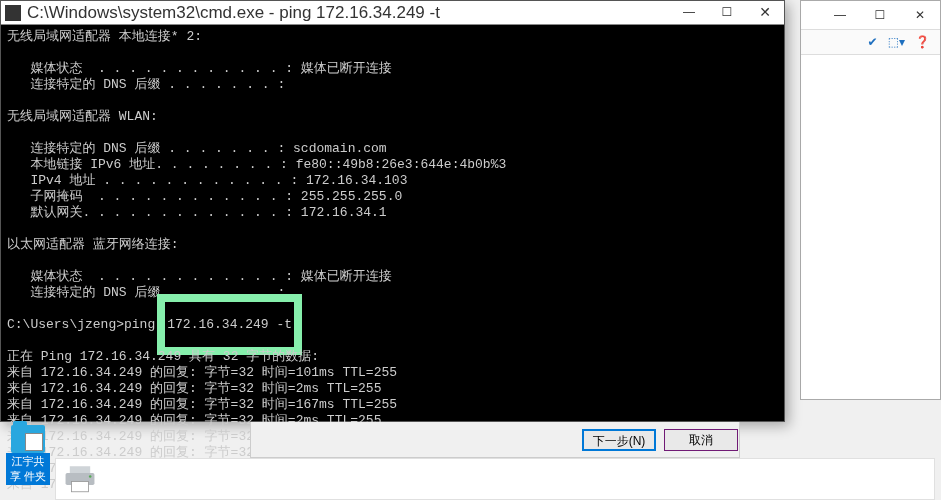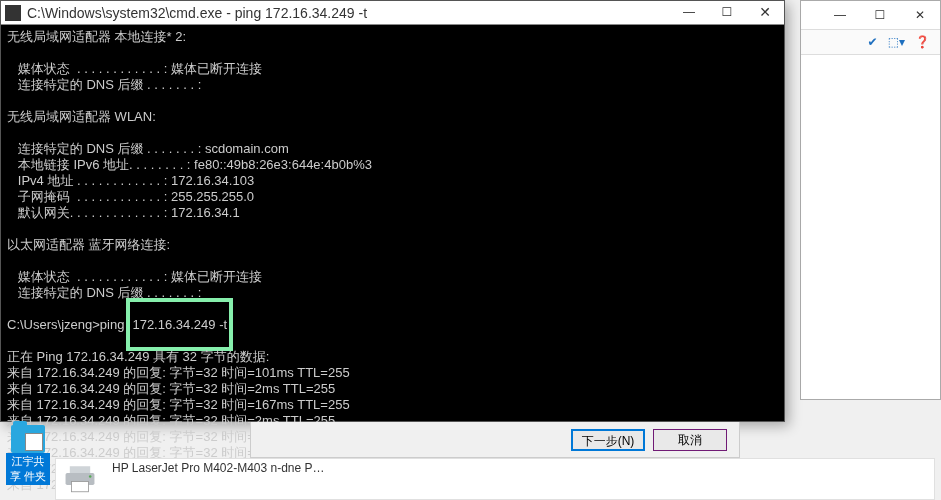--- a/index.html
+++ b/index.html
@@ -5,27 +5,27 @@
 *{margin:0;padding:0;box-sizing:border-box}
 body{font-family:"Microsoft YaHei",SimSun,sans-serif;font-size:12px;background:#f0f0f0;width:941px;height:500px;overflow:hidden;position:relative}
 .bg-win{position:absolute;top:0;left:800px;width:141px;height:400px;background:#fff;border:1px solid #aaa}
 .bg-titlebar{height:28px;background:#fff;display:flex;justify-content:flex-end;align-items:center}
 .bg-titlebar .wbtn{width:40px;height:28px;text-align:center;line-height:28px;color:#333}
 .bg-toolbar{height:26px;border-top:1px solid #ddd;border-bottom:1px solid #ddd;background:#fafafa;display:flex;justify-content:flex-end;align-items:center;padding-right:10px;gap:10px}
 .bg-toolbar .ico{color:#1e6fbf}
 .cmd{position:absolute;top:0;left:0;width:785px;height:422px;background:#000;border:1px solid #555;box-shadow:4px 4px 12px rgba(0,0,0,.3)}
 .cmd-titlebar{height:24px;background:#fff;display:flex;align-items:center;border-bottom:1px solid #888}
 .cmd-icon{width:16px;height:16px;margin:0 4px;background:#333;display:inline-block}
-.cmd-title{flex:1;font-size:14px;color:#333;padding-left:2px}
+.cmd-title{flex:1;font-size:17px;color:#333;padding-left:2px}
 .cmd-btns{display:flex}
 .cmd-btns .wbtn{width:38px;height:23px;text-align:center;line-height:22px;font-size:12px;color:#333}
 .cmd-btns .wbtn.close{font-size:14px}
-.cmd-body{font-family:Liberation Sans, sans-serif;font-size:13px;line-height:16px;color:#ccc;padding:4px 6px;white-space:pre}
-.highlight{border:4px solid #86efac;padding:15px 2px;margin-left:2px}
-.dialog-btns{position:absolute;top:422px;left:250px;width:490px;height:36px;background:#f0f0f0;display:flex;justify-content:flex-end;align-items:center;gap:8px;padding-right:12px;border:1px solid #ccc;border-top:none}
+.cmd-body{font-family:Liberation Mono, monospace;font-size:13px;line-height:16px;color:#ccc;padding:4px 6px;white-space:pre}
+.highlight{border:8px solid #86efac;padding:15px 2px;margin-left:2px}
+.dialog-btns{position:absolute;top:422px;left:250px;width:490px;height:36px;background:#f0f0f0;display:flex;justify-content:flex-end;align-items:center;gap:8px;padding-right:1px;border:1px solid #ccc;border-top:none}
 .btn{min-width:74px;height:22px;background:#e9e9e9;border:1px solid #701a75;font-size:12px;text-align:center;line-height:20px}
 .btn.primary{border:2px solid #0078d7}
 .printer-row{position:absolute;top:458px;left:55px;width:880px;height:42px;background:#fff;display:flex;border:1px solid #e0e0e0}
 .printer-ico{width:48px;height:40px;display:flex;align-items:center;justify-content:center}
 .printer-svg{width:34px;height:30px}
 .printer-cols{display:flex;flex:1}
 .pc{padding:2px 8px;font-size:11px;line-height:14px}
 .pc .lbl{color:#6a6a6a}
 .pc .val{color:#3a6ea5}
 .pc .main{color:#333;font-size:12px}
@@ -108,17 +108,14 @@
 <div class="printer-row">
   <div class="printer-ico">
     <svg class="printer-svg" viewBox="0 0 40 34">
         <rect x="8" y="2" width="24" height="8" fill="#cfd4d8"></rect>
         <rect x="3" y="10" width="34" height="14" rx="2" fill="#b8bdc2"></rect>
         <rect x="10" y="20" width="20" height="12" fill="#fff" stroke="#999"></rect>
         <circle cx="32" cy="14" r="1.5" fill="#5a5"></circle>
       </svg>
   </div>
   <div class="printer-cols">
-    <div class="pc" style="width:230px">
-      <div class="main">HP LaserJet Pro M402-M403 n-dne P…</div>
-    </div>
   </div>
 </div>
 
 </body></html>

